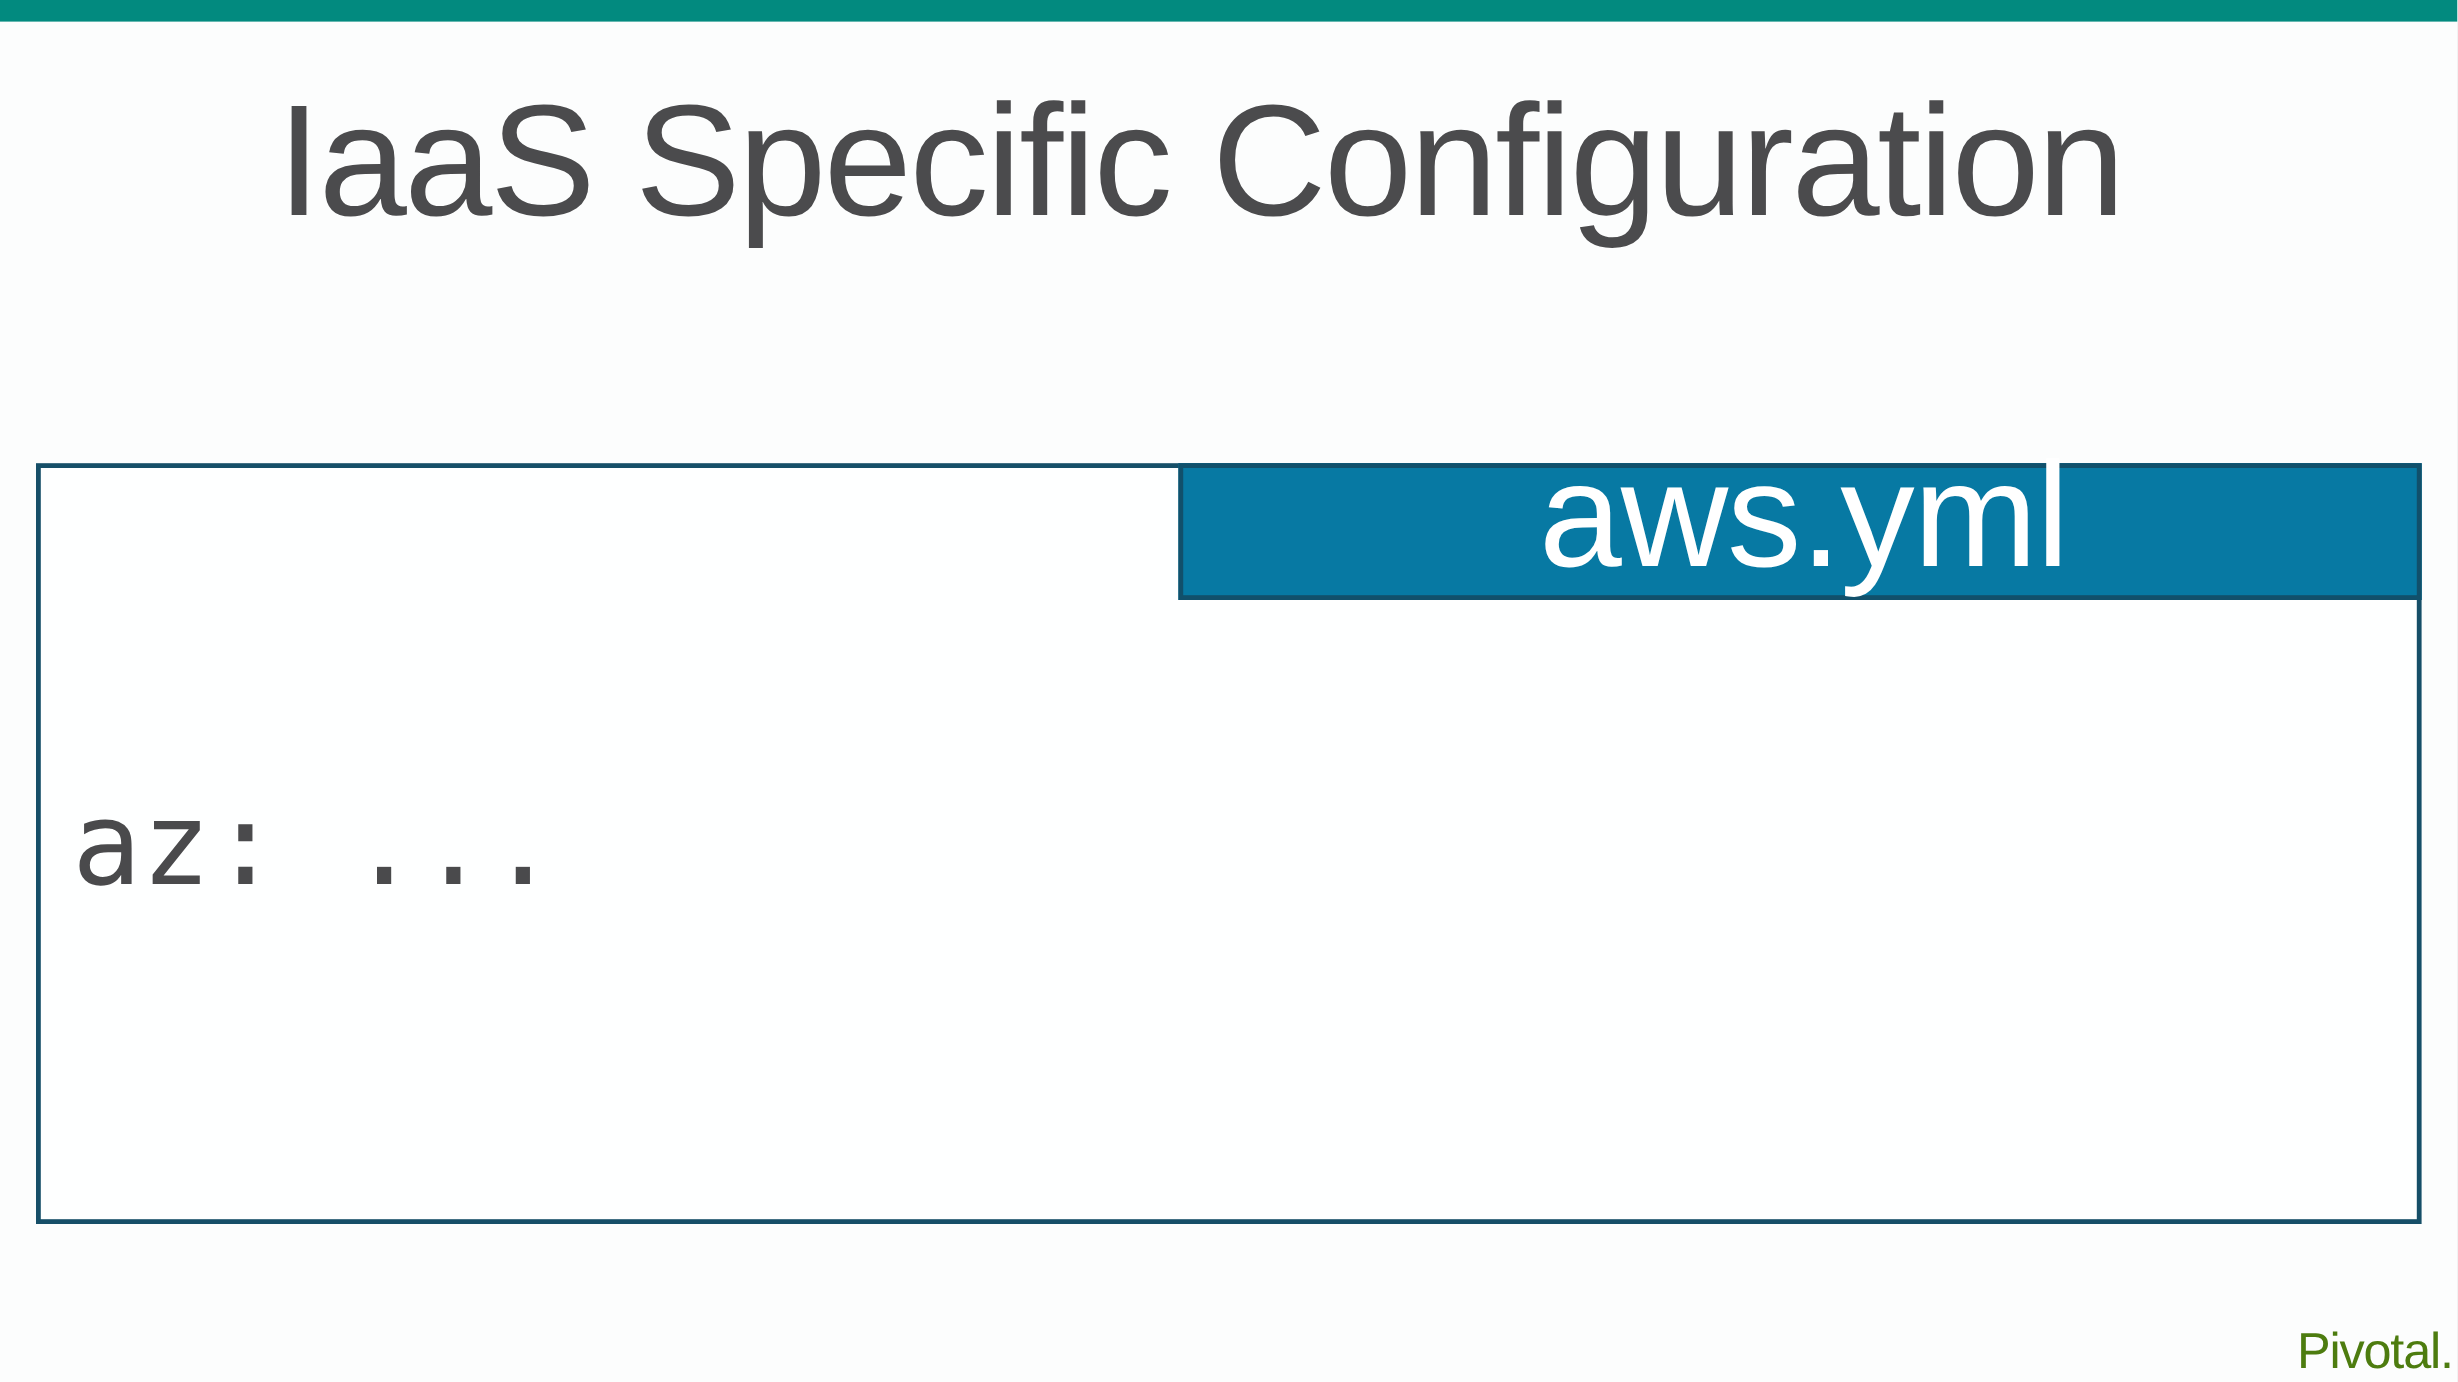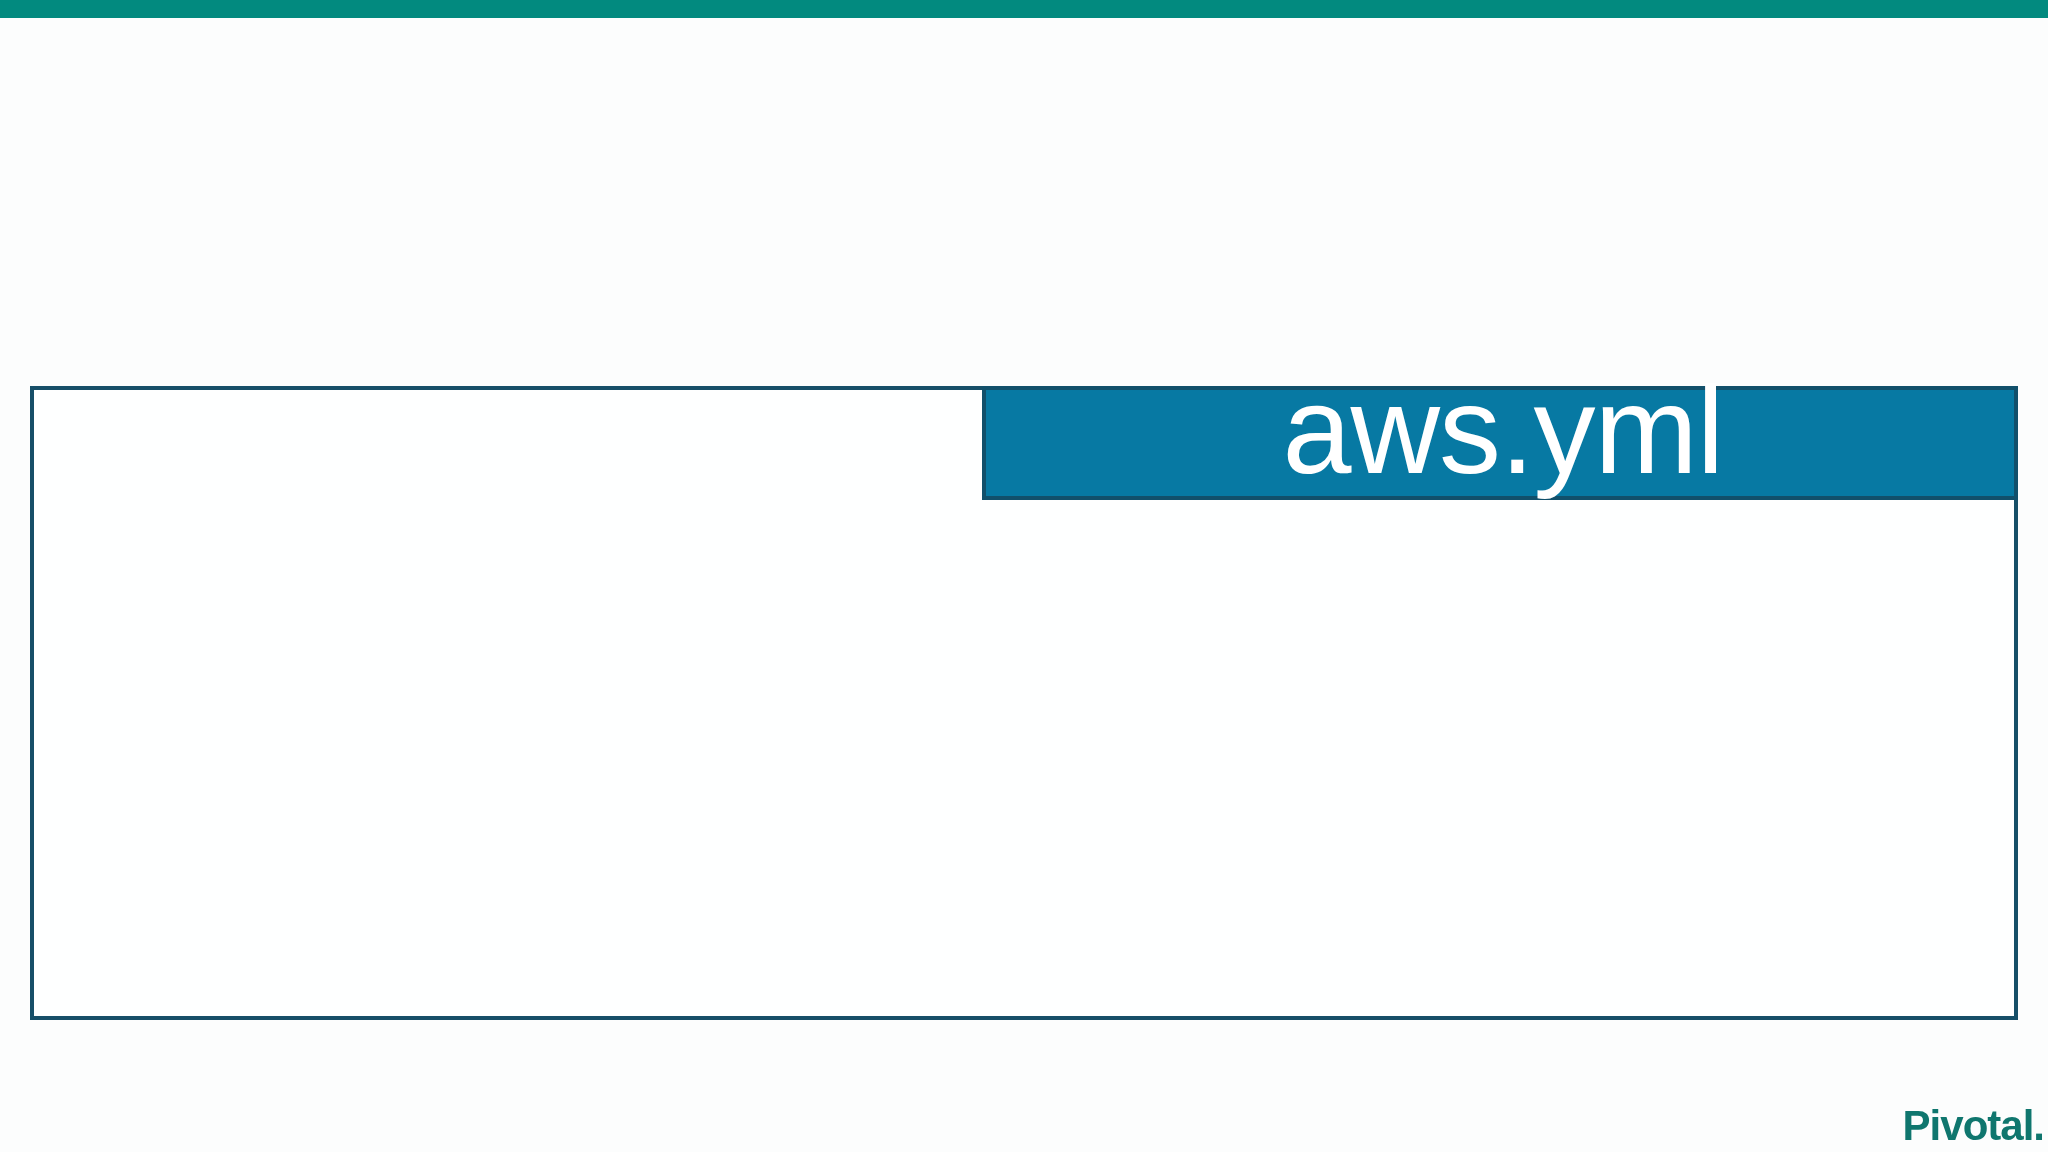--- a/index.html
+++ b/index.html
@@ -56,40 +56,42 @@
     font-family:"DejaVu Sans Mono","Liberation Mono",monospace;
     font-size:96px;
     line-height:120px;
     color:#4A4A4C;
     white-space:pre;
   }
   .brand-logo{
     position:absolute;
     right:4px;bottom:2px;
     font-size:42px;
-    font-weight:700;
+    font-weight:400;
     letter-spacing:-1px;
-    color:#0f766e;
+    color:#4d7c0f;
   }
 </style>
 </head>
 <body>
 
 <div class="slide">
 
   <div class="top-bar"></div>
 
+  <h1 class="title">IaaS Specific Configuration</h1>
 
   <div class="code-box">
 
     <div class="filename-tab">
       <span class="tab-label">aws.yml</span>
     </div>
 
     <div class="code-lines">
+      <div>az: ...</div>
       
       
       
     </div>
 
   </div>
 
   <div class="brand-logo">Pivotal.</div>
 
 </div>

